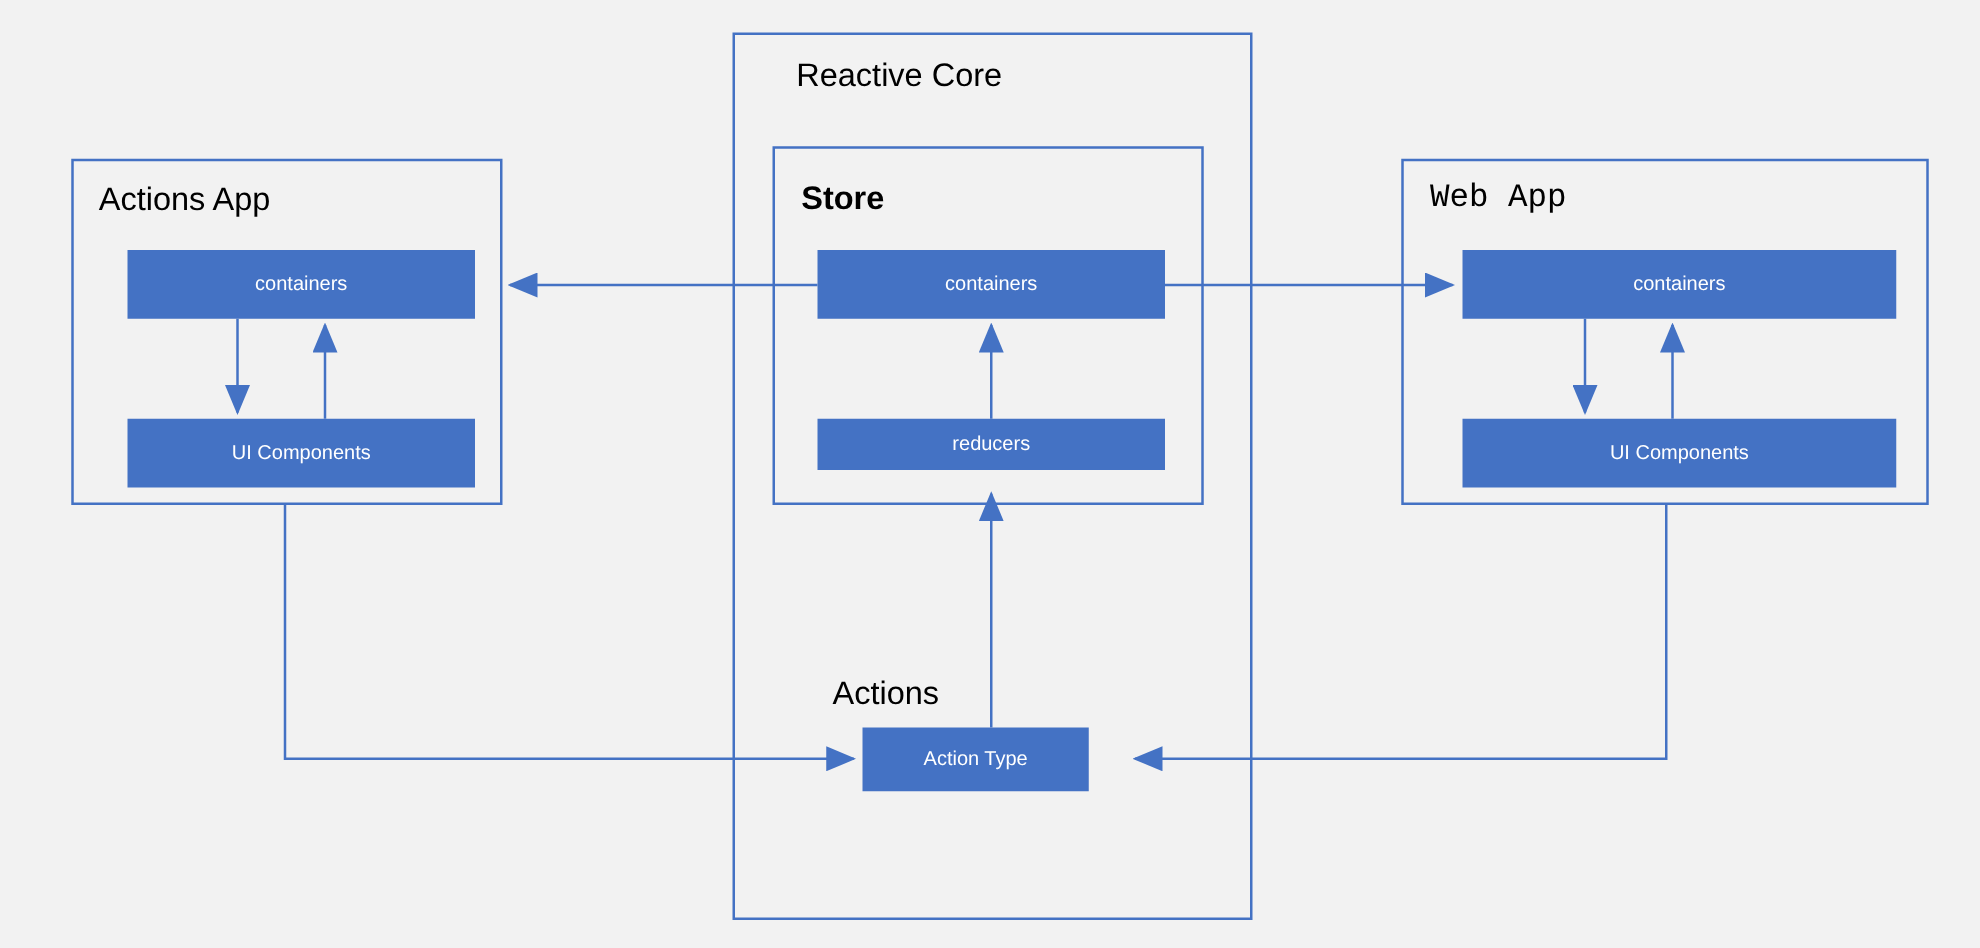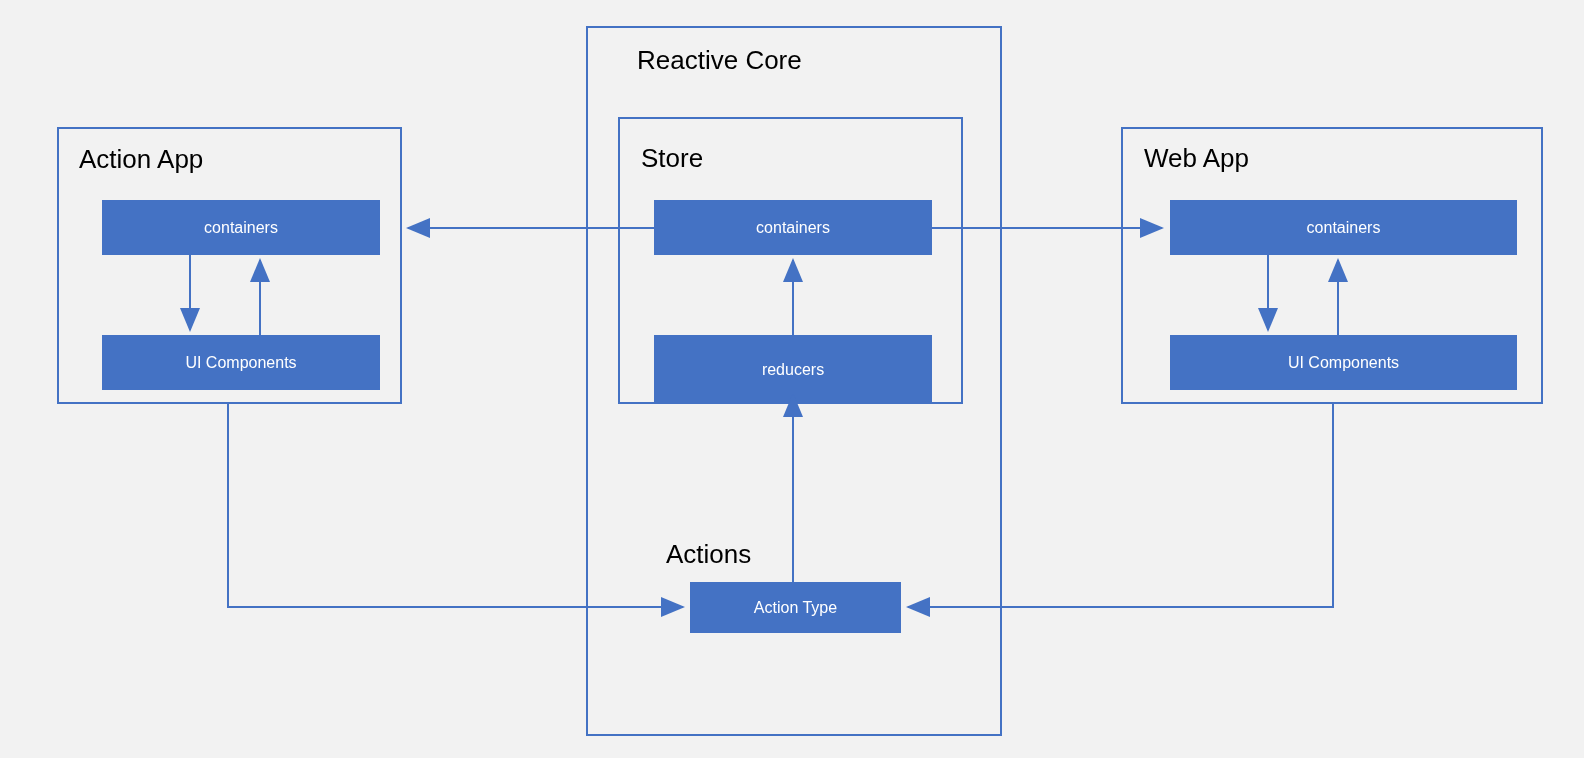--- a/index.html
+++ b/index.html
@@ -46,49 +46,49 @@
     height: 758px;
     pointer-events: none;
   }
 </style>
 </head>
 <body>
 
 <div class="canvas">
 
   <div class="outer-box" style="left:57px; top:127px; width:345px; height:277px;"></div>
-  <div class="title" style="left:75px; top:144px;">Action App</div>
+  <div class="title" style="left:75px; top:144px;">Actions App</div>
 
   <div class="block" style="left:102px; top:200px; width:278px; height:55px;">
     <span>containers</span>
   </div>
   <div class="block" style="left:102px; top:335px; width:278px; height:55px;">
     <span>UI Components</span>
   </div>
 
   <div class="outer-box" style="left:586px; top:26px; width:416px; height:710px;"></div>
   <div class="title" style="left:633px; top:45px;">Reactive Core</div>
 
   <div class="outer-box" style="left:618px; top:117px; width:345px; height:287px;"></div>
-  <div class="title" style="left:637px; top:143px; background:transparent;">Store</div>
+  <div class="title" style="left:637px; top:143px; background:transparent;font-weight:bold;">Store</div>
 
   <div class="block" style="left:654px; top:200px; width:278px; height:55px;">
     <span>containers</span>
   </div>
-  <div class="block" style="left:654px; top:335px; width:278px; height:69px;">
+  <div class="block" style="left:654px; top:335px; width:278px; height:41px;">
     <span>reducers</span>
   </div>
 
   <div class="title" style="left:637px; top:539px; background:transparent;margin-left:25px;">Actions</div>
-  <div class="block" style="left:690px; top:582px; width:211px; height:51px;">
+  <div class="block" style="left:690px; top:582px; width:181px; height:51px;">
     <span>Action Type</span>
   </div>
 
   <div class="outer-box" style="left:1121px; top:127px; width:422px; height:277px;"></div>
-  <div class="title" style="left:1140px; top:143px;">Web App</div>
+  <div class="title" style="left:1140px; top:143px;font-family:Liberation Mono, monospace;">Web App</div>
 
   <div class="block" style="left:1170px; top:200px; width:347px; height:55px;">
     <span>containers</span>
   </div>
   <div class="block" style="left:1170px; top:335px; width:347px; height:55px;">
     <span>UI Components</span>
   </div>
 
   <svg class="arrows">
     <defs>

